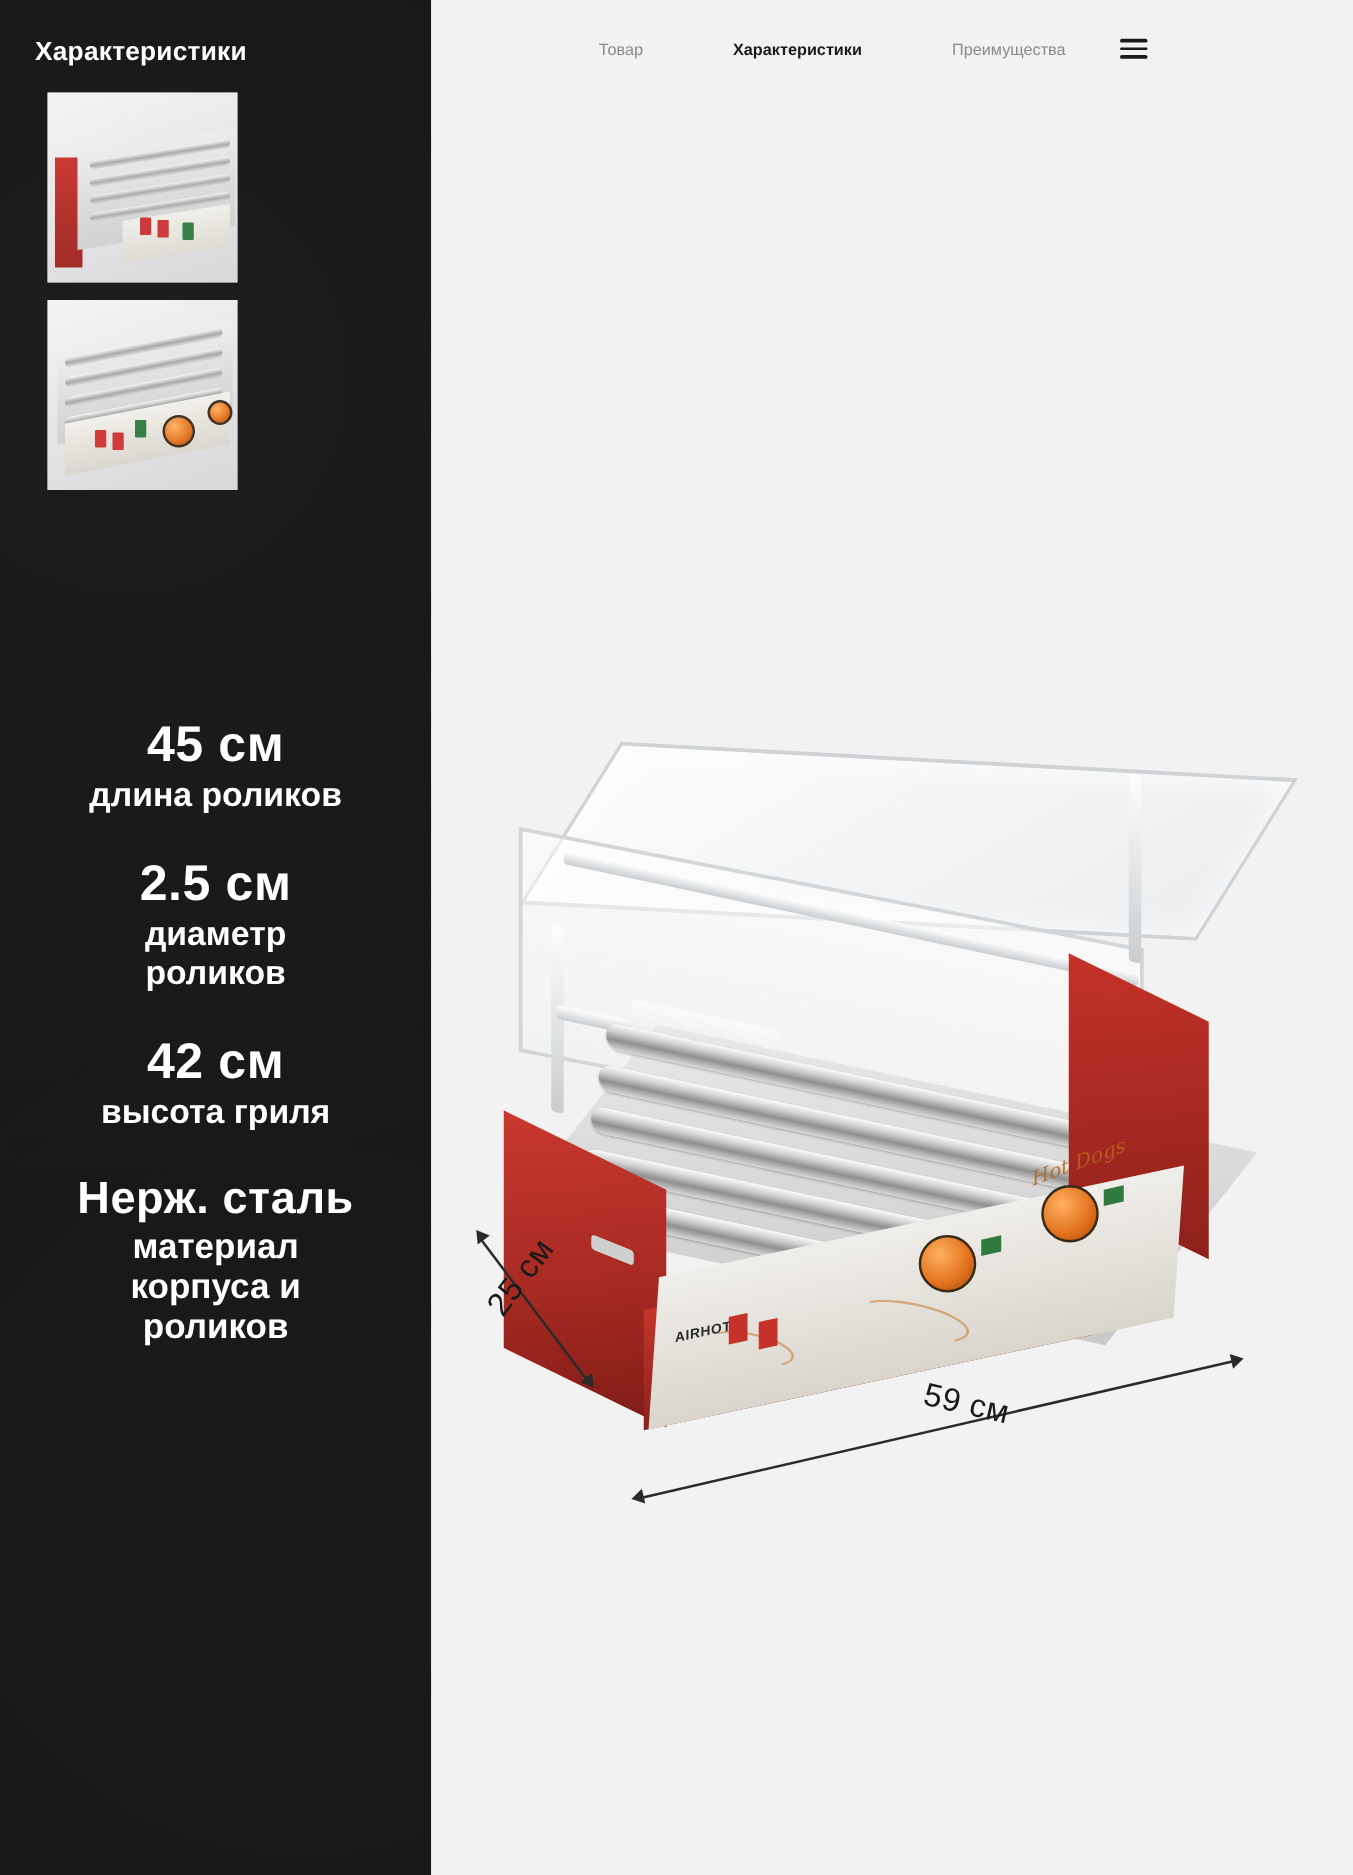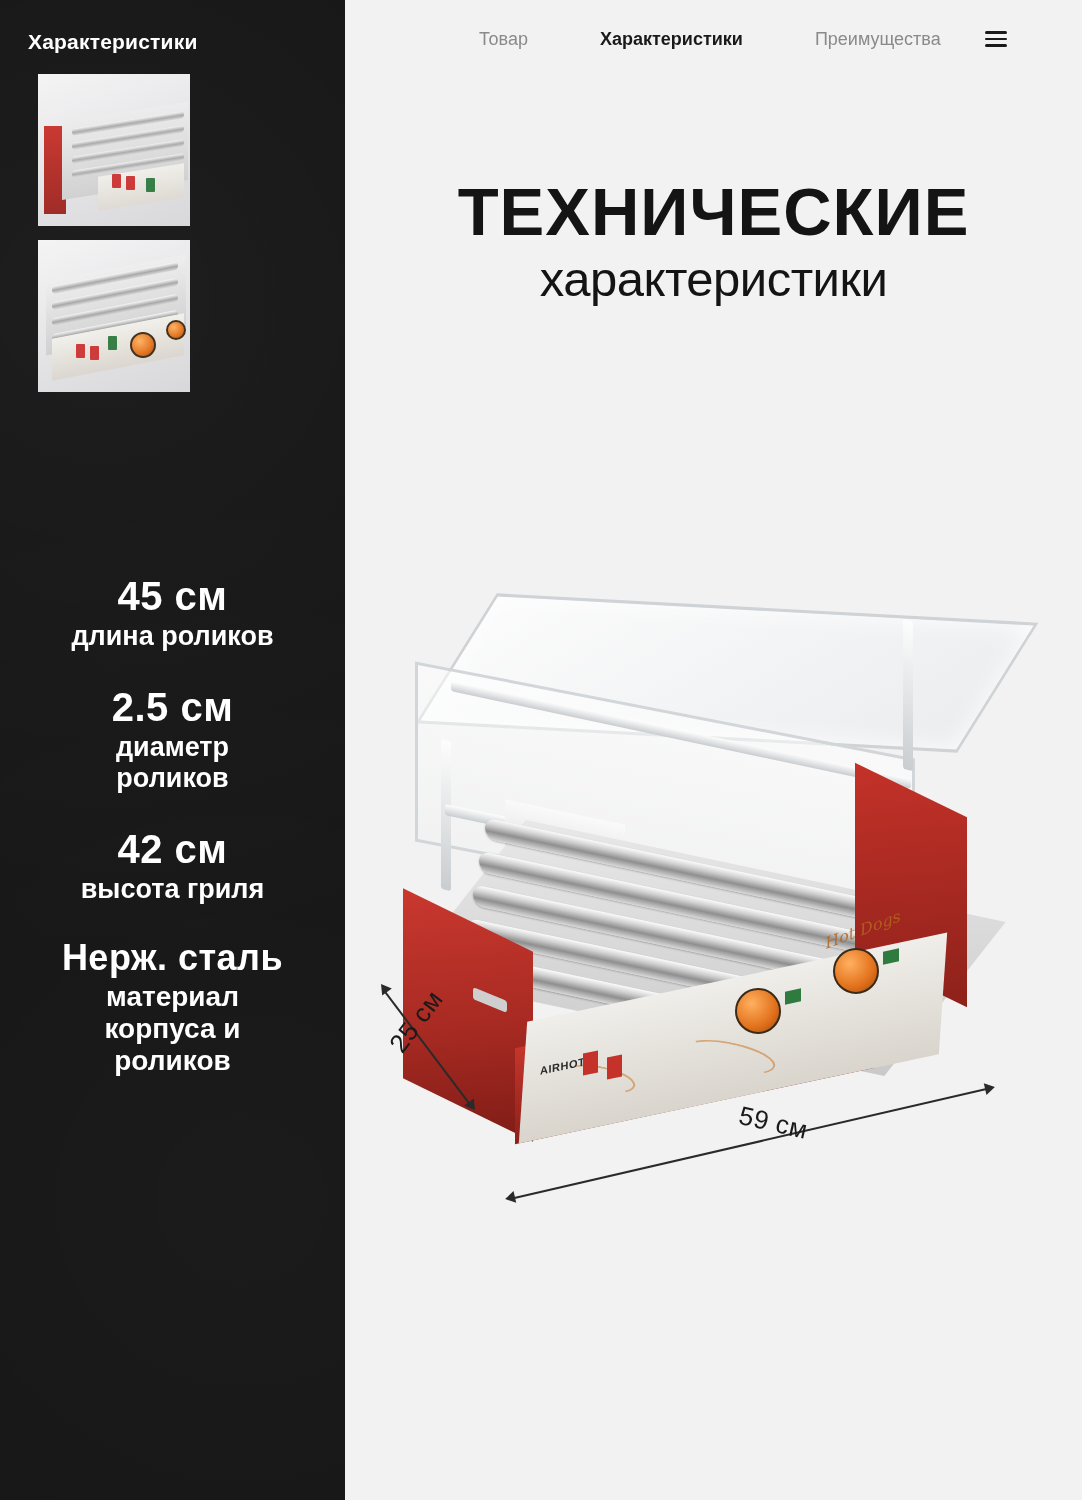--- a/index.html
+++ b/index.html
@@ -151,21 +151,21 @@
 
   .navbar {
     position: absolute;
     top: 0; left: 0;
     width: 737px; height: 78px;
     display: flex;
     align-items: center;
     padding: 0 26px 0 16px;
   }
   .nav-item {
-    font-size: 18px;
+    font-size: 13px;
     color: #8a8a8a;
     white-space: nowrap;
   }
   .nav-item.active { color: #1a1a1a; font-weight: 700; }
   .nav-gap-a { width: 118px; }
   .nav-gap-b { width: 72px; }
 
   .burger {
     width: 22px; height: 16px;
     display: flex; flex-direction: column; justify-content: space-between;
@@ -409,24 +409,20 @@
       <div class="nav-item active">Характеристики</div>
       <div class="nav-gap-b"></div>
       <div class="nav-item">Преимущества</div>
       <div class="burger">
         <span></span>
           <span></span>
           <span></span>
       </div>
     </div>
 
-    <div class="headline">
-      <div class="line1">ТЕХНИЧЕСКИЕ</div>
-      <div class="line2">характеристики</div>
-    </div>
 
     <div class="product">
       <div class="grill">
 
         <div class="glass-top"></div>
         <div class="glass-front"></div>
         <div class="glass-bar" style="left:86px; top:150px; width:10px; height:150px; transform:skewY(14deg);"></div>
         <div class="glass-bar" style="left:548px; top:30px; width:10px; height:150px; transform:skewY(14deg);"></div>
         <div class="glass-bar" style="left:90px; top:264px; width:470px; height:11px; transform:skewY(12deg);"></div>
         <div class="glass-bar" style="left:96px; top:140px; width:460px; height:10px; transform:skewY(12deg);"></div>

